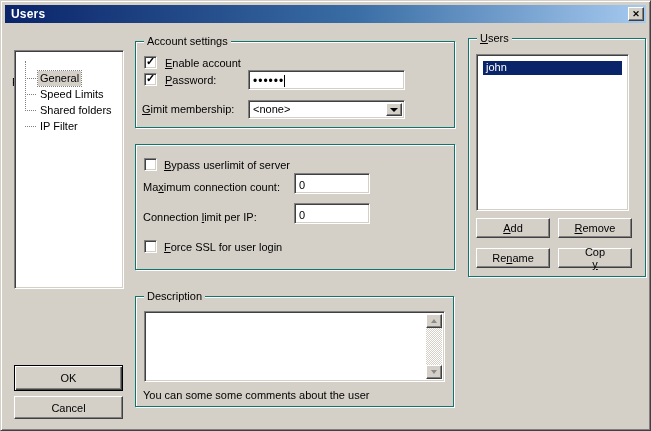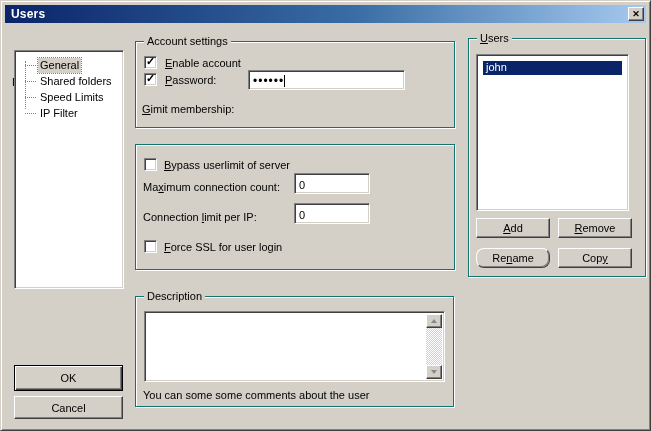--- a/index.html
+++ b/index.html
@@ -94,21 +94,21 @@
   .combo .combo-btn {
     position: absolute; top: 2px; right: 2px; bottom: 2px; width: 16px;
     background: #d4d0c8;
     border: 1px solid; border-color: #ffffff #404040 #404040 #ffffff;
     box-shadow: inset -1px -1px 0 #808080;
     display: flex; align-items: center; justify-content: center;
   }
   .arrow-down-black { width: 0; height: 0; border-left: 4px solid transparent; border-right: 4px solid transparent; border-top: 4px solid #000; }
   
   .tree { position: absolute; }
-  .tree-inner { position: relative; width: 100%; height: 100%; padding-top: 6px; overflow: hidden; }
+  .tree-inner { position: relative; width: 100%; height: 100%; padding-top: 19px; overflow: hidden; }
   .v-line { position: absolute; left: 10px; top: 10px; height: 48px; border-left: 1px dotted #808080; }
   .tree-row { position: relative; height: 16px; padding-left: 23px; display: flex; align-items: center; }
   .tree-stub { position: absolute; left: 10px; top: 8px; width: 11px; border-top: 1px dotted #808080; }
   .tree-label { padding: 1px 2px; line-height: 13px; }
   .tree-label.sel { background: #d4d0c8; outline: 1px dotted #808080; }
   
   .listbox { position: absolute; padding: 6px; }
   .list-item { height: 14px; line-height: 13px; padding-left: 3px; }
   .list-item.sel { background: #0a246a; color: #ffffff; }
   
@@ -145,25 +145,25 @@
   <span class="label" style="left:11px; top:33px;margin-top:42px;">Page:</span>
   <div class="tree sunken" style="left:13px; top:49px; width:110px; height:239px;">
     <div class="tree-inner">
       <span class="v-line"></span>
       <div class="tree-row">
         <span class="tree-stub"></span>
         <span class="tree-label sel">General</span>
       </div>
       <div class="tree-row">
         <span class="tree-stub"></span>
+        <span class="tree-label">Speed Limits</span>
+      </div>
+      <div class="tree-row">
+        <span class="tree-stub"></span>
         <span class="tree-label">Shared folders</span>
-      </div>
-      <div class="tree-row">
-        <span class="tree-stub"></span>
-        <span class="tree-label">Speed Limits</span>
       </div>
       <div class="tree-row">
         <span class="tree-stub"></span>
         <span class="tree-label">IP Filter</span>
       </div>
     </div>
   </div>
 
   <div class="grp" style="left:134px; top:40px; width:320px; height:87px;">
     <span class="grp-title">Account settings</span>
@@ -172,20 +172,26 @@
     </span>
     <span class="label" style="left:29px; top:15px;"><span></span><span style="text-decoration: underline;">E</span><span>nable account</span></span>
     <span class="checkbox" style="left:8px; top:31px;">
       <span class="check">✓</span>
     </span>
     <span class="label" style="left:29px; top:32px;"><span></span><span style="text-decoration: underline;">P</span><span>assword:</span></span>
     <div class="field sunken" style="left:112px; top:28px; width:157px; height:20px;">
       <span class="pw-dots">••••••</span><span class="caret"></span>
     </div>
     <span class="label" style="left:6px; top:61px;"><span></span><span style="text-decoration: underline;">G</span><span>imit membership:</span></span>
+    <div class="combo sunken" style="left:112px; top:58px; width:157px; height:19px;">
+      <span class="combo-text">&lt;none&gt;</span>
+      <span class="combo-btn">
+        <span class="arrow-down-black"></span>
+      </span>
+    </div>
   </div>
 
   <div class="grp" style="left:134px; top:143px; width:320px; height:126px;">
     <span class="checkbox" style="left:8px; top:13px;"></span>
     <span class="label" style="left:28px; top:14px;"><span></span><span style="text-decoration: underline;">B</span><span>ypass userlimit of server</span></span>
     <span class="label" style="left:7px; top:36px;"><span>Ma</span><span style="text-decoration: underline;">x</span><span>imum connection count:</span></span>
     <input class="field sunken" style="left: 158px; top: 28px; width: 76px; height: 21px;" value="0">
     <span class="label" style="left:7px; top:66px;"><span>Connection </span><span style="text-decoration: underline;">l</span><span>imit per IP:</span></span>
     <input class="field sunken" style="left: 158px; top: 58px; width: 76px; height: 21px;" value="0">
     <span class="checkbox" style="left:8px; top:95px;"></span>
@@ -216,26 +222,26 @@
     <button class="btn" style="left:7px; top:179px; width:74px; height:20px;">
         <span></span>
         <span style="text-decoration: underline;">A</span>
         <span>dd</span>
       </button>
     <button class="btn" style="left:89px; top:179px; width:74px; height:20px;">
         <span></span>
         <span style="text-decoration: underline;">R</span>
         <span>emove</span>
       </button>
-    <button class="btn" style="left:7px; top:209px; width:74px; height:20px;border-radius:8px;">
+    <button class="btn" style="left:7px; top:209px; width:74px; height:20px;">
         <span>Re</span>
         <span style="text-decoration: underline;">n</span>
         <span>ame</span>
       </button>
-    <button class="btn" style="left:89px; top:209px; width:74px; height:20px;">
+    <button class="btn" style="left:89px; top:209px; width:74px; height:20px;flex-direction:column;">
         <span>Cop</span>
         <span style="text-decoration: underline;">y</span>
         <span></span>
       </button>
   </div>
 
   <button class="btn" style="left:13px; top:395px; width:109px; height:23px;">Cancel</button>
   <button class="btn btn-default" style="left:13px; top:364px; width:109px; height:26px;">OK</button>
 
 </div>

